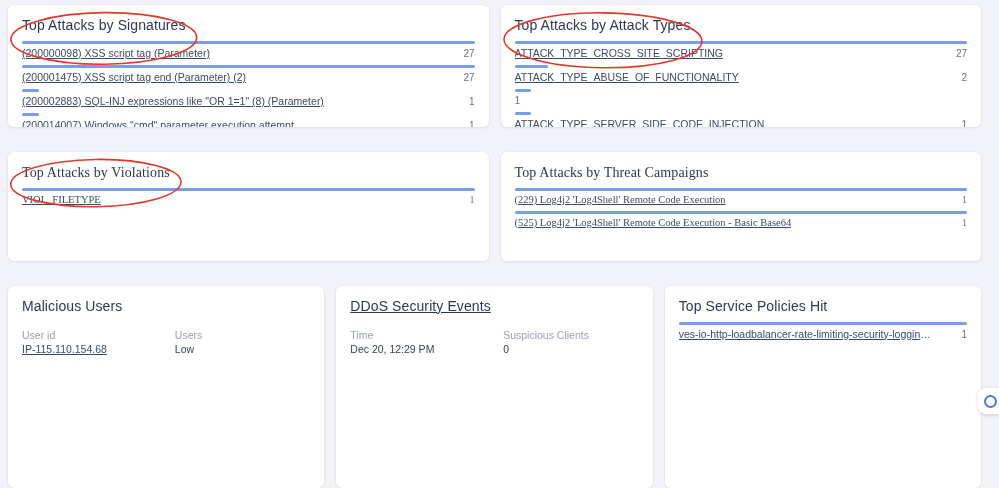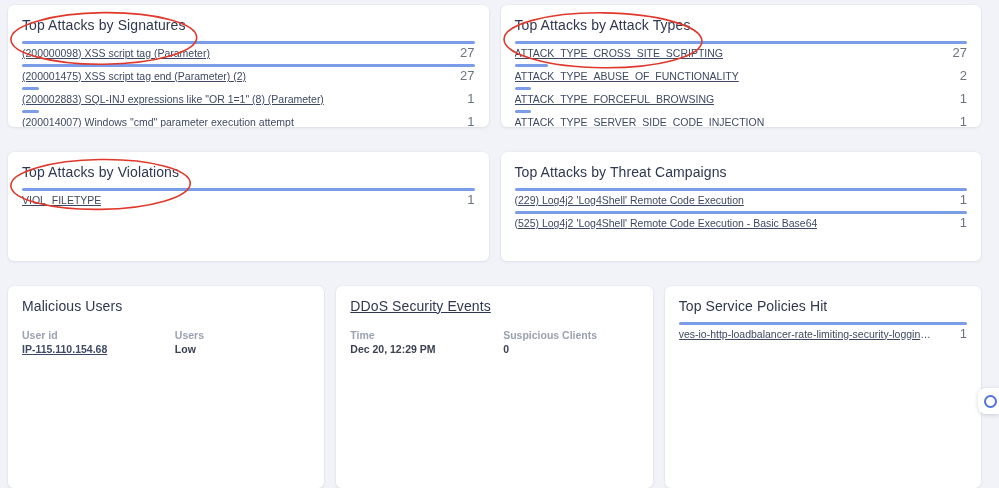--- a/index.html
+++ b/index.html
@@ -10,21 +10,21 @@
     position: relative;
   }
   .dashboard {
     box-sizing: border-box;
     width: 100%; height: 100%;
     padding: 5px 18px 0 8px;
     display: flex; flex-direction: column; gap: 25px;
   }
   .row { display: flex; gap: 12px; }
   .row-1 { height: 122px; }
-  .row-2 { height: 140px; }
+  .row-2 { height: 140px; font-family: Liberation Serif, serif; }
   .row-3 { height: 260px; }
   .panel {
     flex: 1; box-sizing: border-box;
     background: #ffffff;
     border-radius: 6px;
     padding: 11px 14px;
     box-shadow: 0 1px 3px rgba(25,35,65,0.08), 0 0 0 1px rgba(25,35,65,0.02);
     overflow: hidden;
   }
   .panel-title {
@@ -44,22 +44,22 @@
     height: 3px; background: #7b9ce8; border-radius: 2px;
     margin-bottom: 3px;
   }
   .row-line { display: flex; justify-content: space-between; align-items: baseline; }
   .item-link {
     font-size: 10.5px; color: #3e4a63; text-decoration: underline;
     line-height: 12px; cursor: pointer;
     white-space: nowrap; overflow: hidden; text-overflow: ellipsis;
     max-width: 88%;
   }
-  .item-value { font-size: 13px; color: #6b7380; line-height: 12px; }
-  .cols { display: flex; font-weight: bold; }
+  .item-value { font-size: 10px; color: #6b7380; line-height: 12px; }
+  .cols { display: flex; }
   .cols.head { margin-top: 14px; }
   .cols.data { margin-top: 2px; }
   .col-1 { width: 53%; }
   .col-2 { width: 47%; }
   .col-h { font-size: 10.5px; color: #9aa2b1; }
   .cell { font-size: 10.5px; color: #3a4150; }
   .cell-link { text-decoration: underline; color: #3e4a63; cursor: pointer; }
   .float-btn {
     position: absolute; right: 0; top: 388px;
     width: 21px; height: 26px;
@@ -137,21 +137,20 @@
     <div class="bar" style="width: 7.40741%;"></div>
     <div class="row-line">
       <a class="item-link">ATTACK_TYPE_ABUSE_OF_FUNCTIONALITY</a>
       <span class="item-value">2</span>
     </div>
   </div>
 
   <div class="bar-row">
     <div class="bar" style="width: 3.7037%;"></div>
     <div class="row-line">
-      <a class="item-link">ATTACK_TYPE_FORCEFUL_BROWSING</a>
       <span class="item-value">1</span>
     </div>
   </div>
 
   <div class="bar-row">
     <div class="bar" style="width: 3.7037%;"></div>
     <div class="row-line">
       <a class="item-link">ATTACK_TYPE_SERVER_SIDE_CODE_INJECTION</a>
       <span class="item-value">1</span>
     </div>

